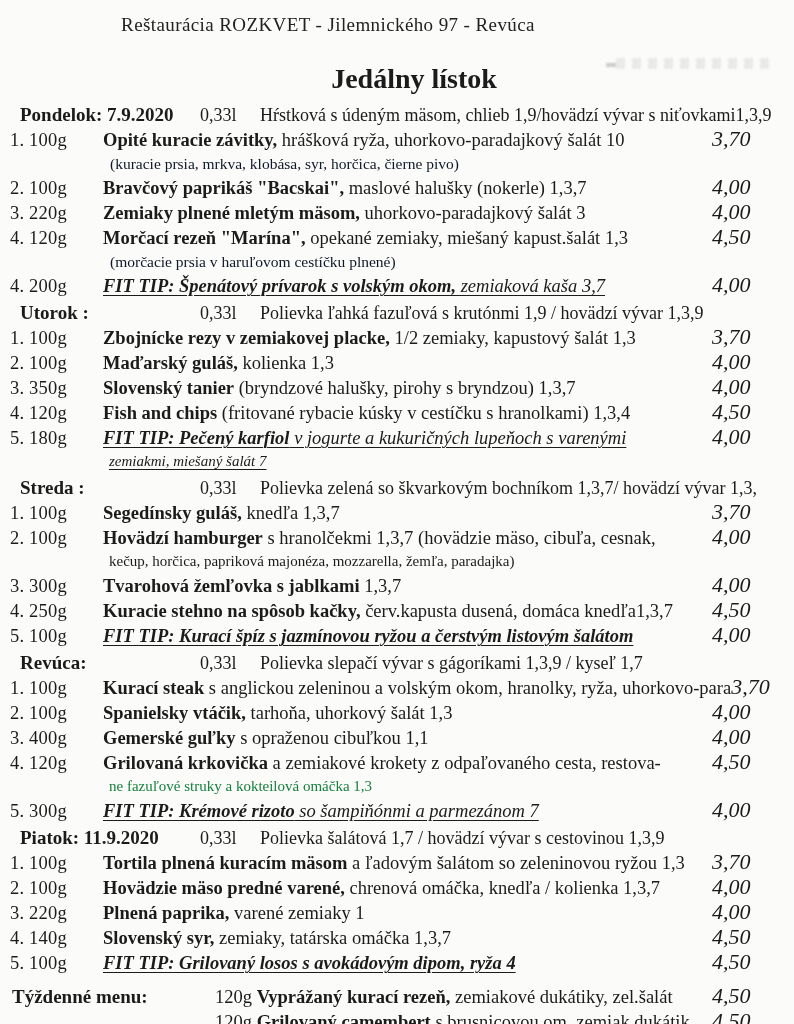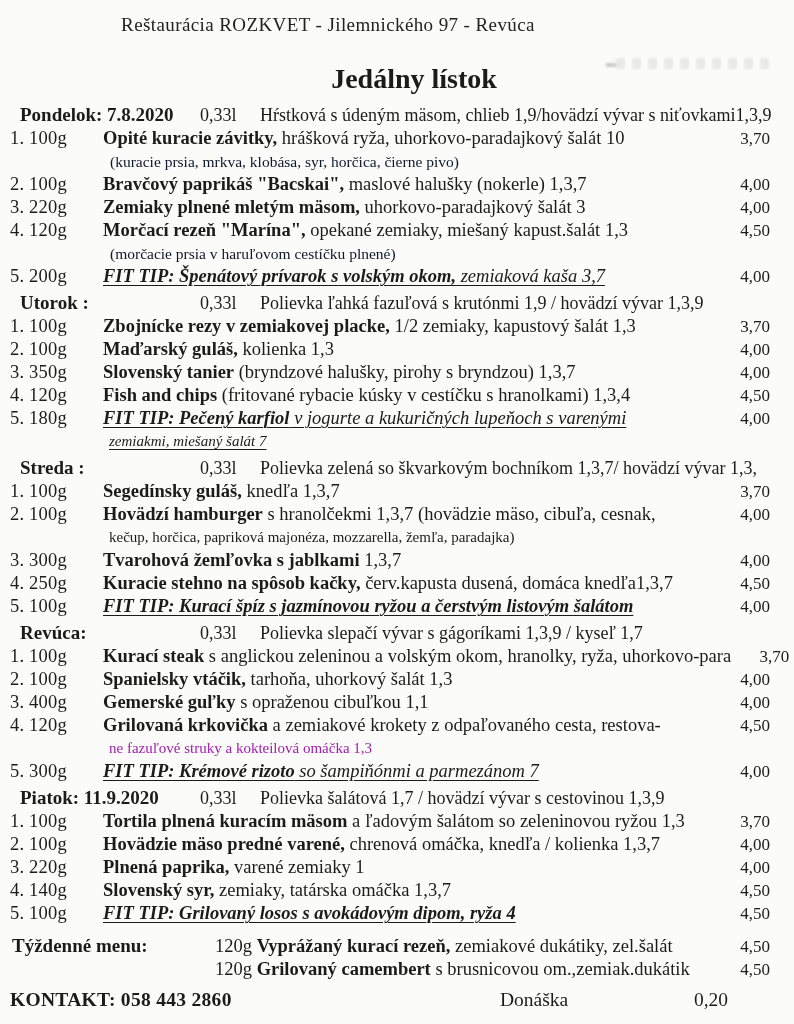--- a/index.html
+++ b/index.html
@@ -21,30 +21,30 @@
   .menu-title {
     font-size:28px; font-weight:bold;
     width:fit-content; margin:27px auto 8px; transform:translateX(24px);
     white-space:nowrap;
   }
 
   .row { display:grid; align-items:baseline; line-height:23px; white-space:nowrap; font-size:18.5px; }
   .item { grid-template-columns:93px 1fr 58px; }
   .qty { letter-spacing:.2px; }
   .nm { font-weight:bold; }
-  .price { text-align:right; font-size:17px; }
+  .price { text-align:left; font-size:22px;font-style:italic; }
 
   .day { grid-template-columns:180px 60px 1fr; padding-left:10px; line-height:24px; }
   .dlabel { font-weight:bold; font-size:19px; }
   .vol { font-size:18px; }
   .soup { font-size:18px; }
 
   .note { font-size:15.5px; line-height:23px; margin-left:100px; white-space:nowrap; color:#0f172a; }
   .cont { font-size:15px; line-height:23px; margin-left:99px; white-space:nowrap; }
-  .faded { color:#a21caf; }
+  .faded { color:#15803d; }
   .fit { text-decoration:underline; text-underline-offset:3px; text-decoration-thickness:1.4px;font-style:italic; }
 
   .day-block { margin-top:3px; }
   .day-block:first-of-type { margin-top:0; }
 
   .weekly { margin-top:9px; }
   .wrow { display:grid; grid-template-columns:205px 1fr 58px; align-items:baseline; line-height:23px; white-space:nowrap; font-size:18.5px; }
   .wlabel { font-weight:bold; font-size:19px; padding-left:2px; }
 
   .footer-row { display:grid; grid-template-columns:1fr 175px 95px; align-items:baseline; margin-top:7px; font-size:19.5px; line-height:24px; }
@@ -66,21 +66,21 @@
 
 <div class="sheet">
   <div class="smudge"></div>
   <div class="smudge2"></div>
 
   <div class="rest-header">Reštaurácia ROZKVET - Jilemnického 97 - Revúca</div>
   <div class="menu-title">Jedálny lístok</div>
 
   <section class="day-block">
     <div class="row day">
-      <span class="dlabel">Pondelok: 7.8.2020</span>
+      <span class="dlabel">Pondelok: 7.9.2020</span>
       <span class="vol">0,33l</span>
       <span class="soup">Hŕstková s údeným mäsom, chlieb 1,9/hovädzí vývar s niťovkami1,3,9</span>
     </div>
     <div class="row item">
       <span class="qty">1. 100g</span>
       <span class="desc"><b class="nm">Opité kuracie závitky,</b><span> hrášková ryža, uhorkovo-paradajkový šalát 10</span></span>
       <span class="price">3,70</span>
     </div>
     <div class="note">(kuracie prsia, mrkva, klobása, syr, horčica, čierne pivo)</div>
     <div class="row item">
@@ -93,21 +93,21 @@
       <span class="desc"><b class="nm">Zemiaky plnené mletým mäsom,</b><span> uhorkovo-paradajkový šalát 3</span></span>
       <span class="price">4,00</span>
     </div>
     <div class="row item">
       <span class="qty">4. 120g</span>
       <span class="desc"><b class="nm">Morčací rezeň "Marína",</b><span> opekané zemiaky, miešaný kapust.šalát 1,3</span></span>
       <span class="price">4,50</span>
     </div>
     <div class="note">(morčacie prsia v haruľovom cestíčku plnené)</div>
     <div class="row item">
-      <span class="qty">5. 200g</span>
+      <span class="qty">4. 200g</span>
       <span class="desc fit"><b class="nm">FIT TIP: Špenátový prívarok s volským okom,</b><span> zemiaková kaša 3,7</span></span>
       <span class="price">4,00</span>
     </div>
   </section>
 
   <section class="day-block">
     <div class="row day">
       <span class="dlabel">Utorok :</span>
       <span class="vol">0,33l</span>
       <span class="soup">Polievka ľahká fazuľová s krutónmi 1,9 / hovädzí vývar 1,3,9</span>

